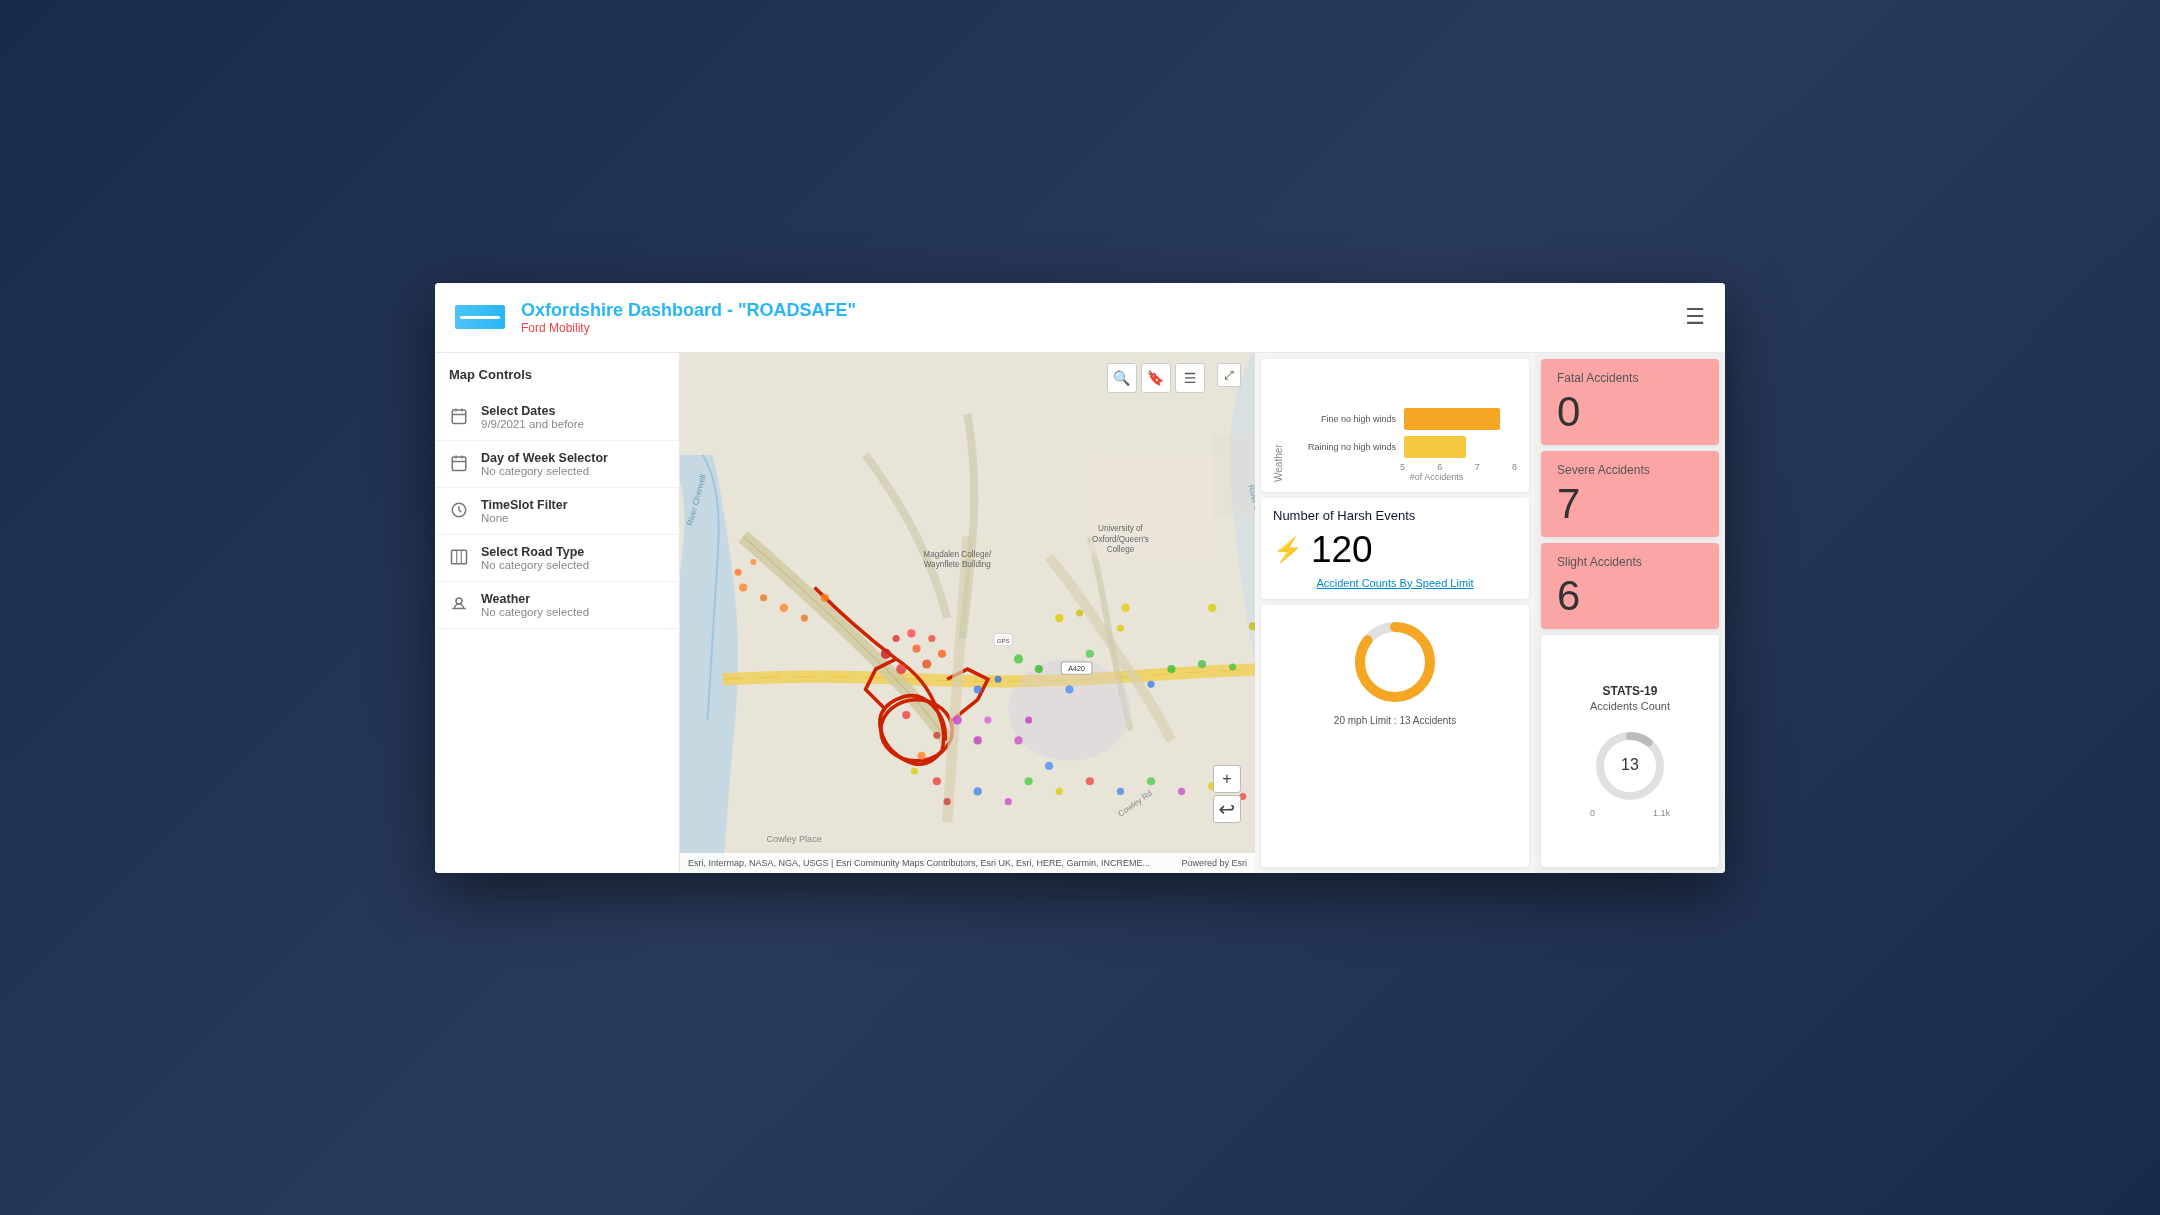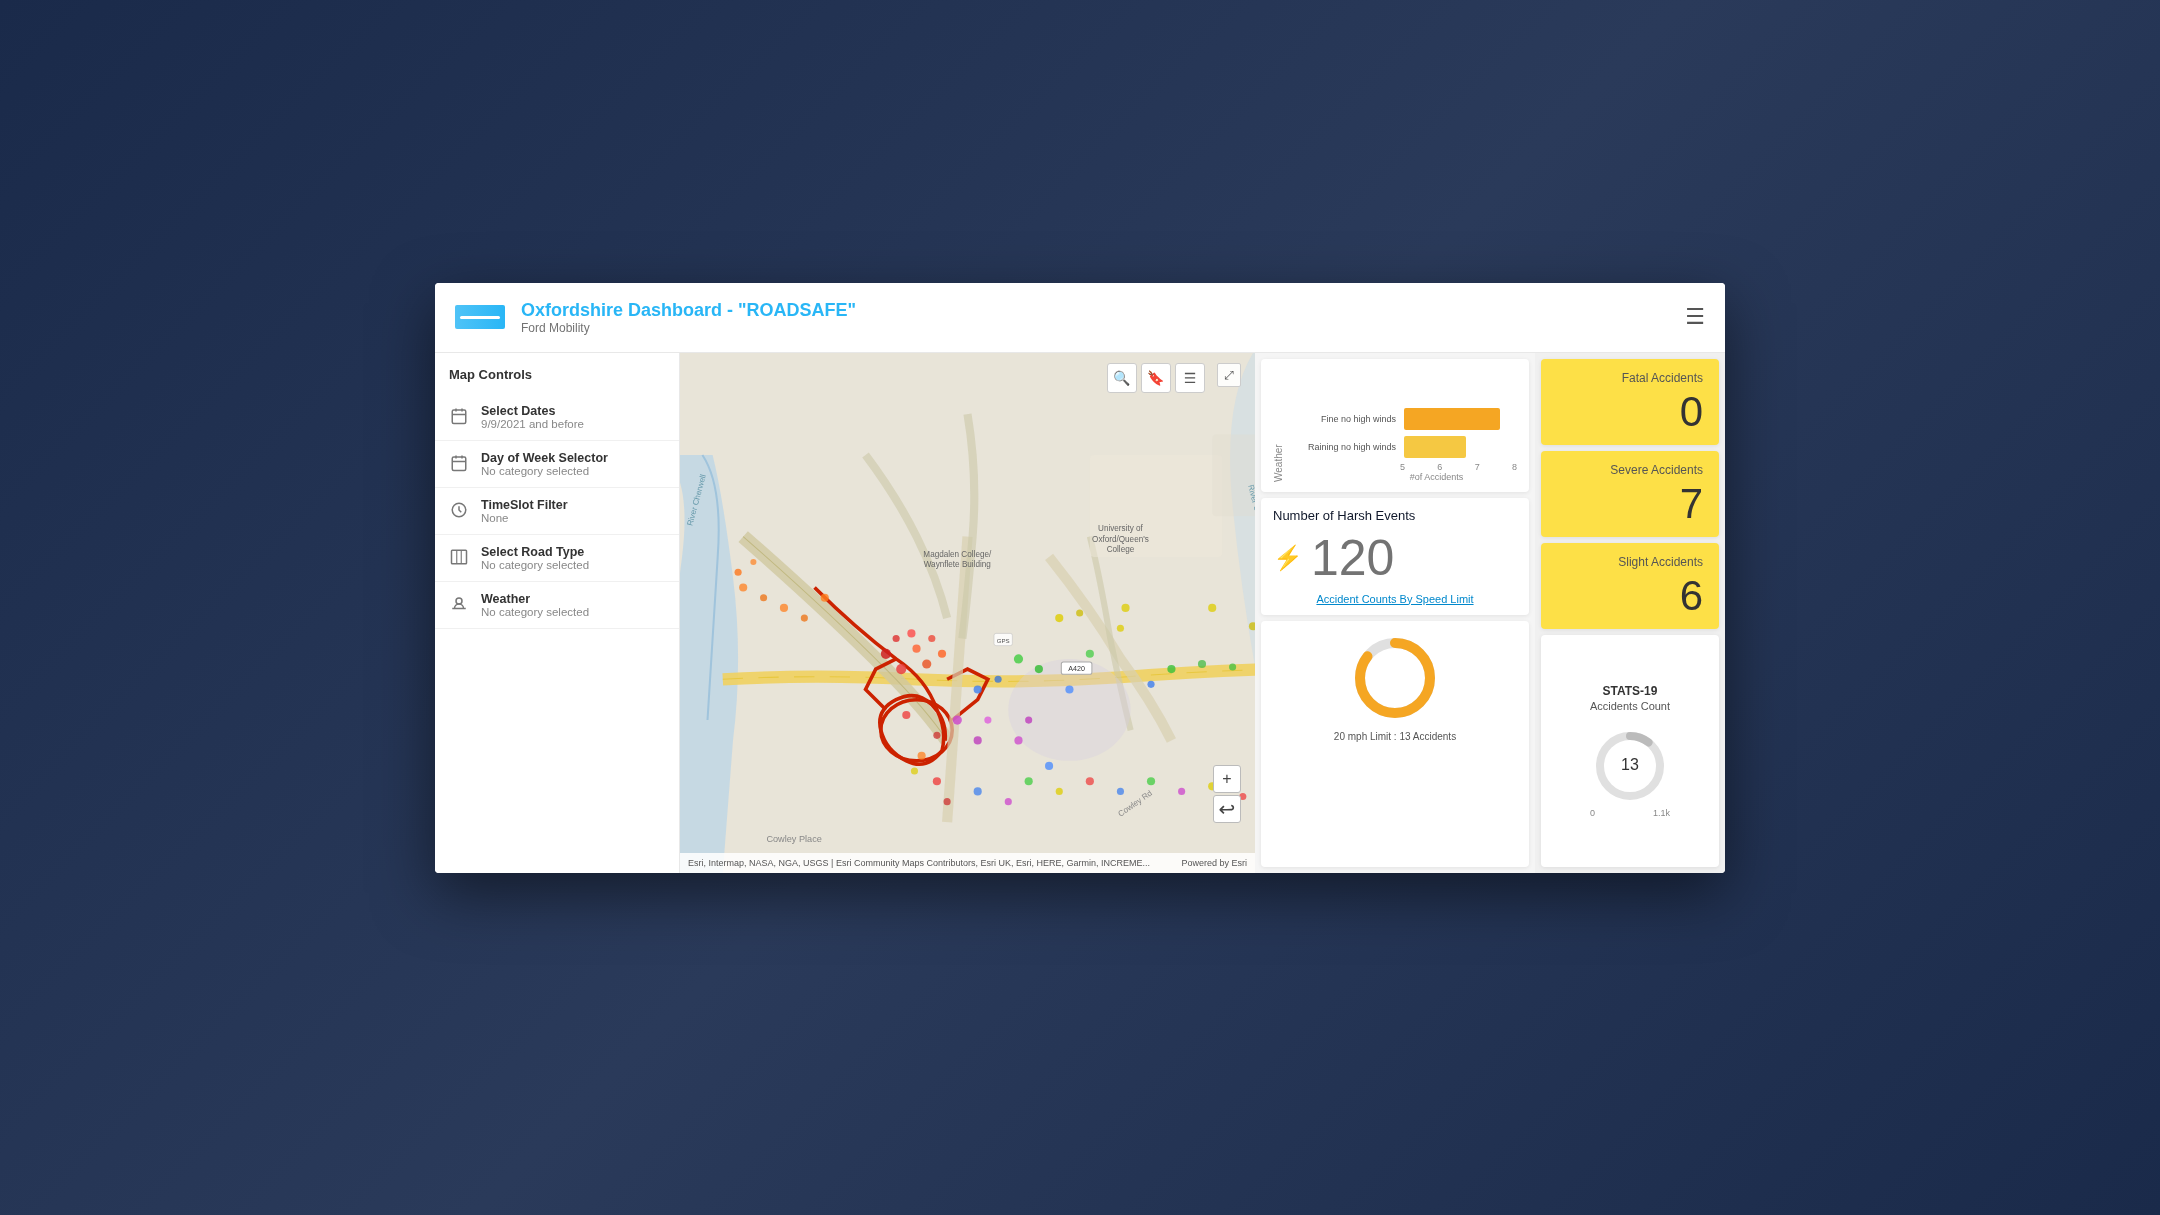--- a/index.html
+++ b/index.html
@@ -75,21 +75,21 @@
     }
 
     .header-title-group {}
     .header-title {
       font-size: 18px;
       font-weight: 600;
       color: #29b6f6;
     }
     .header-subtitle {
       font-size: 12px;
-      color: #737373;
+      color: #ef4444;
     }
 
     .hamburger {
       font-size: 22px;
       color: #555;
       cursor: pointer;
     }
 
     
     .main-content {
@@ -312,23 +312,23 @@
       align-items: center;
       gap: 8px;
     }
 
     .harsh-icon {
       font-size: 24px;
       color: #333;
     }
 
     .harsh-number {
-      font-size: 50px;
+      font-size: 37px;
       font-weight: 300;
-      color: #737373;
+      color: #000000;
     }
 
     .accident-link {
       font-size: 11px;
       color: #0088cc;
       text-decoration: underline;
       cursor: pointer;
       text-align: center;
       margin-top: 6px;
     }
@@ -364,26 +364,26 @@
     .far-right {
       width: 190px;
       background: #f0f0f0;
       display: flex;
       flex-direction: column;
       flex-shrink: 0;
       gap: 0;
     }
 
     .stat-card {
-      background: #fde047;
+      background: #fca5a5;
       margin: 6px 6px 0;
       border-radius: 4px;
       padding: 12px 16px;
       box-shadow: 0 1px 4px rgba(0,0,0,0.08);
-      text-align: right;
+      text-align: left;
     }
 
     .stat-card:last-child {
       margin-bottom: 6px;
     }
 
     .stat-card-title {
       font-size: 12px;
       color: #555;
       margin-bottom: 6px;

